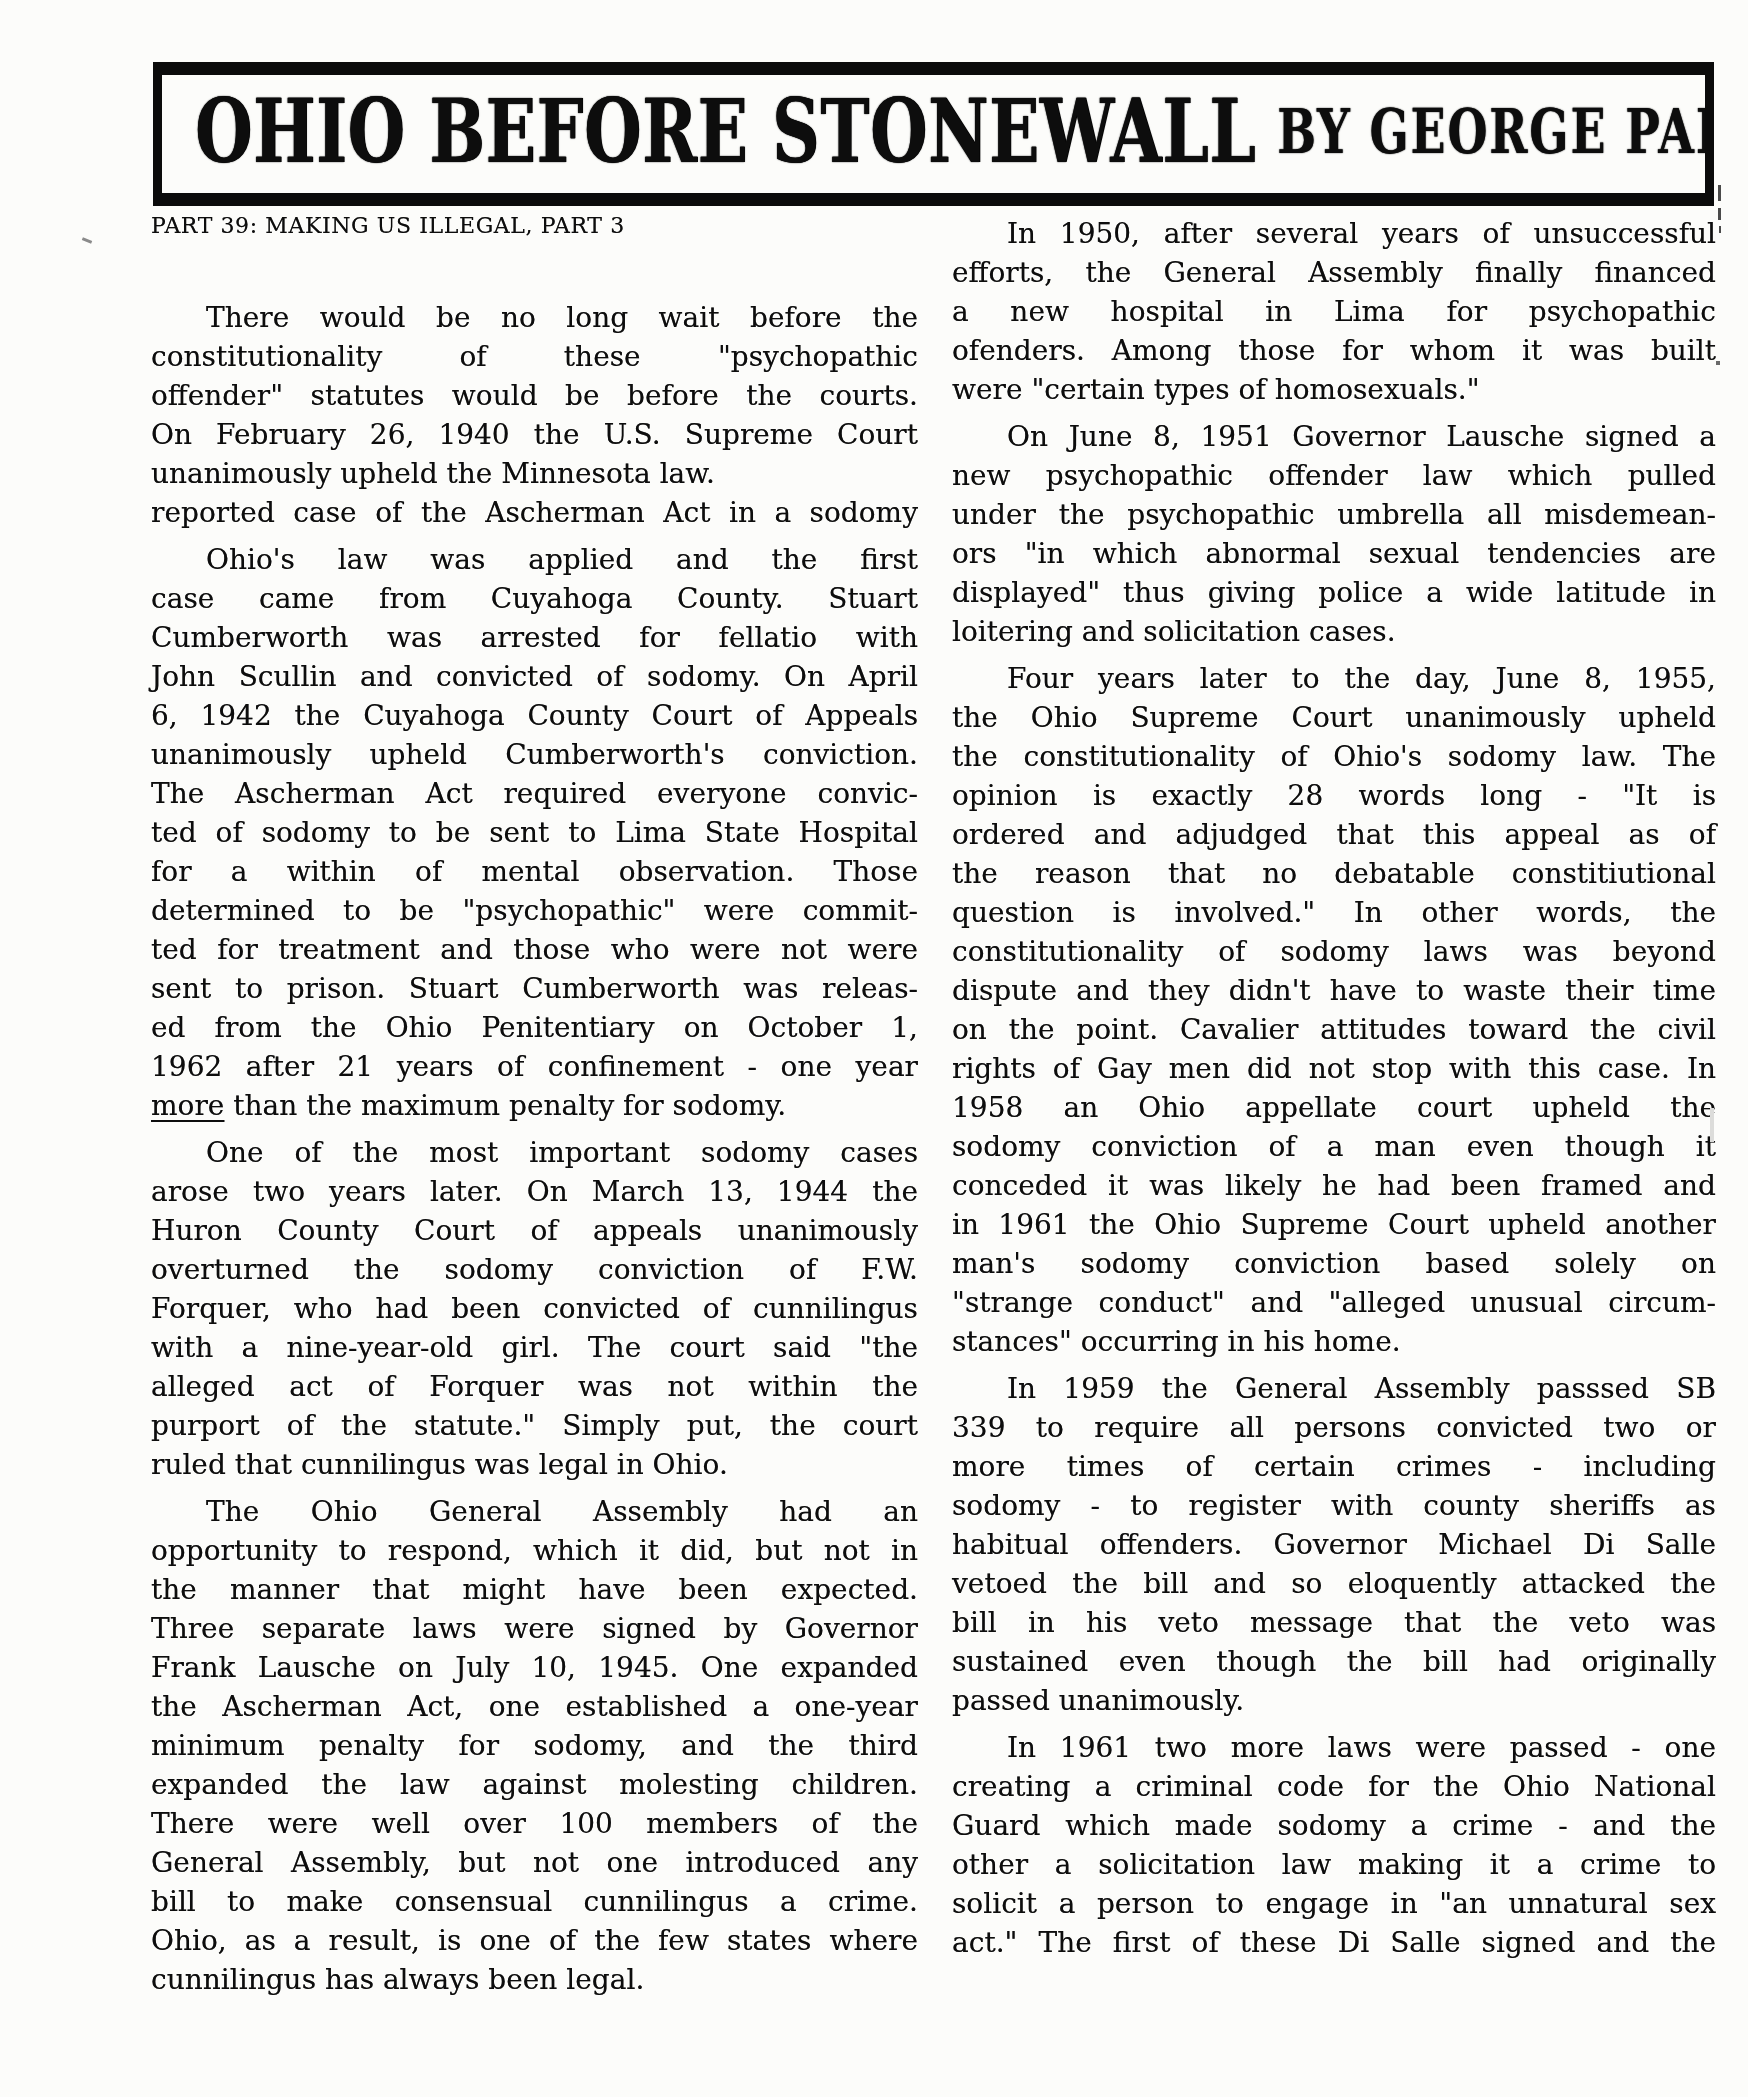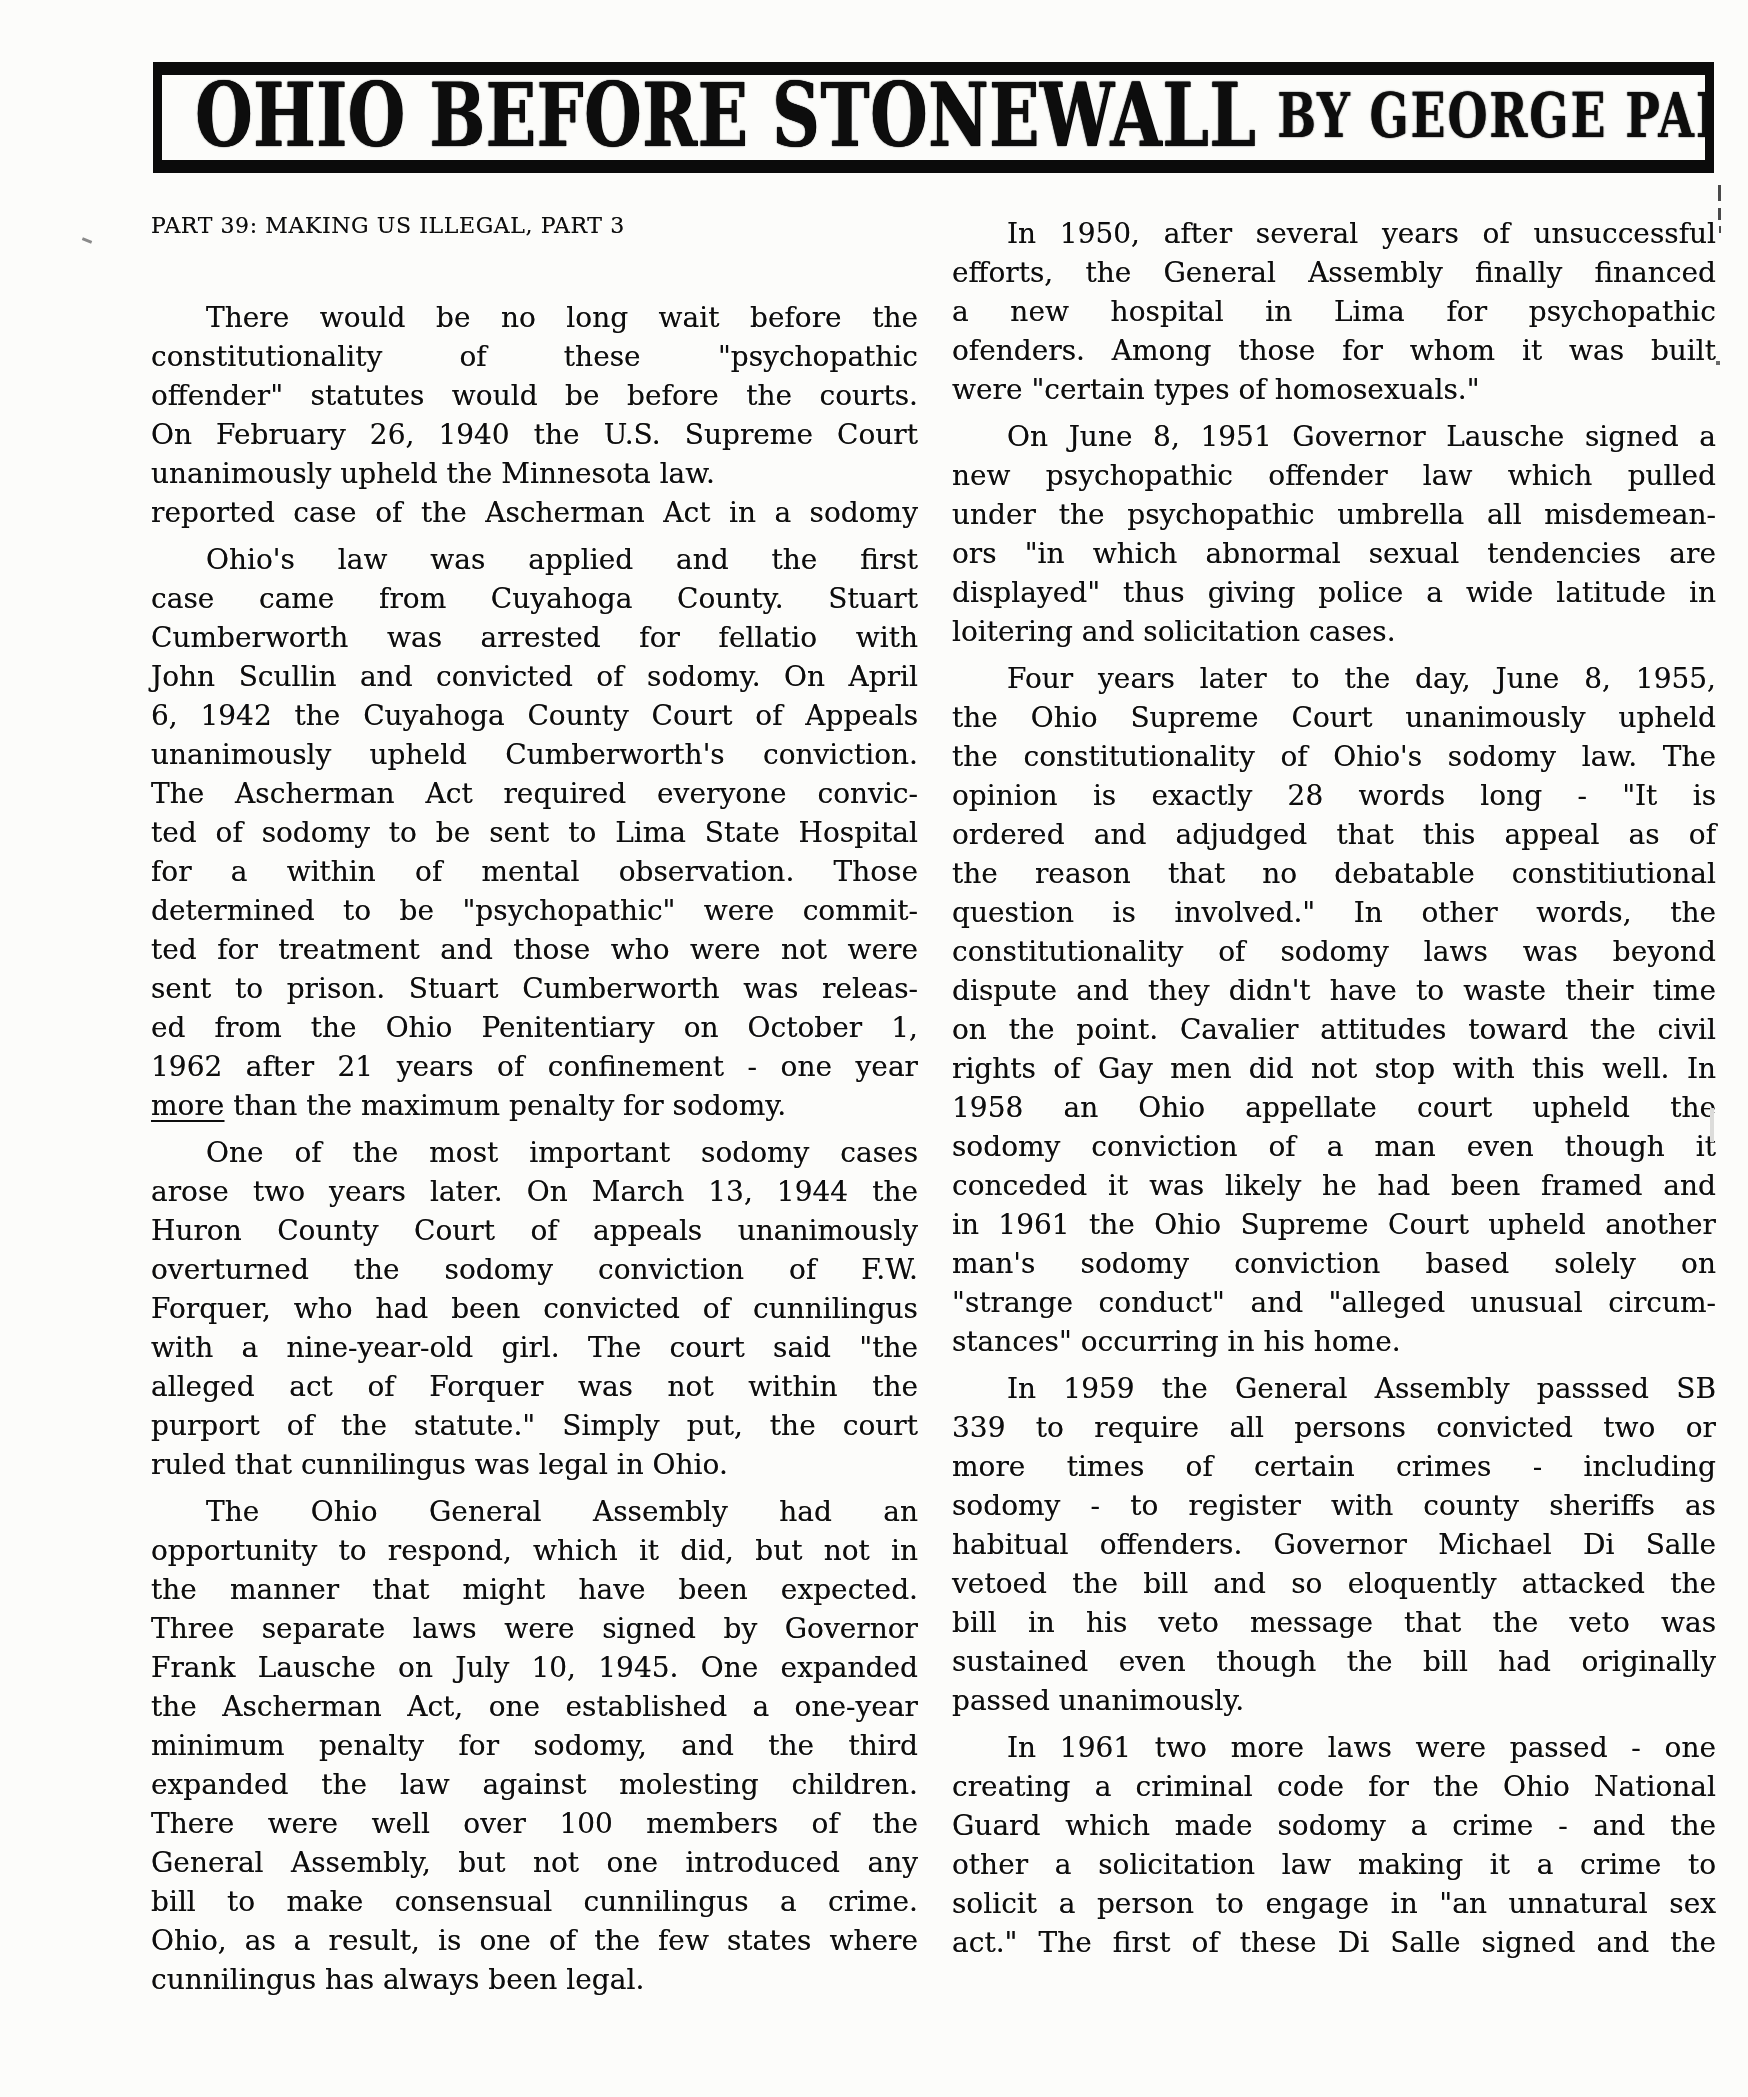--- a/index.html
+++ b/index.html
@@ -6,21 +6,21 @@
   .page {
     position:relative;
     width:1749px; height:2097px;
     background:var(--paper,#fcfcfa);
     color:var(--ink,#0d0d0d);
     font-family:"DejaVu Serif", serif;
     overflow:hidden;
   }
   
   .masthead {
-    position:absolute; left:153px; top:62px; width:1561px; height:111px;
+    position:absolute; left:153px; top:62px; width:1561px; height:144px;
     box-sizing:border-box;
     border:9px solid var(--border,#0b0b0b);
     border-top-width:13.3px; border-bottom-width:13.3px;
     display:flex; align-items:center;
     padding-left:33px; gap:21px;
     overflow:hidden;
     background:var(--paper,#fcfcfa);
   }
   .masthead .title {
     display:inline-block; white-space:nowrap;
@@ -149,21 +149,21 @@
         <div class="line indent">Four years later to the day, June 8, 1955,</div>
         <div class="line">the Ohio Supreme Court unanimously upheld</div>
         <div class="line">the constitutionality of Ohio's sodomy law. The</div>
         <div class="line">opinion is exactly 28 words long - "It is</div>
         <div class="line">ordered and adjudged that this appeal as of</div>
         <div class="line">the reason that no debatable constitiutional</div>
         <div class="line">question is involved." In other words, the</div>
         <div class="line">constitutionality of sodomy laws was beyond</div>
         <div class="line">dispute and they didn't have to waste their time</div>
         <div class="line">on the point. Cavalier attitudes toward the civil</div>
-        <div class="line">rights of Gay men did not stop with this well. In</div>
+        <div class="line">rights of Gay men did not stop with this case. In</div>
         <div class="line">1958 an Ohio appellate court upheld the</div>
         <div class="line">sodomy conviction of a man even though it</div>
         <div class="line">conceded it was likely he had been framed and</div>
         <div class="line">in 1961 the Ohio Supreme Court upheld another</div>
         <div class="line">man's sodomy conviction based solely on</div>
         <div class="line">"strange conduct" and "alleged unusual circum-</div>
         <div class="line last">stances" occurring in his home.</div>
       </div>
       <div class="para">
         <div class="line indent">In 1959 the General Assembly passsed SB</div>

